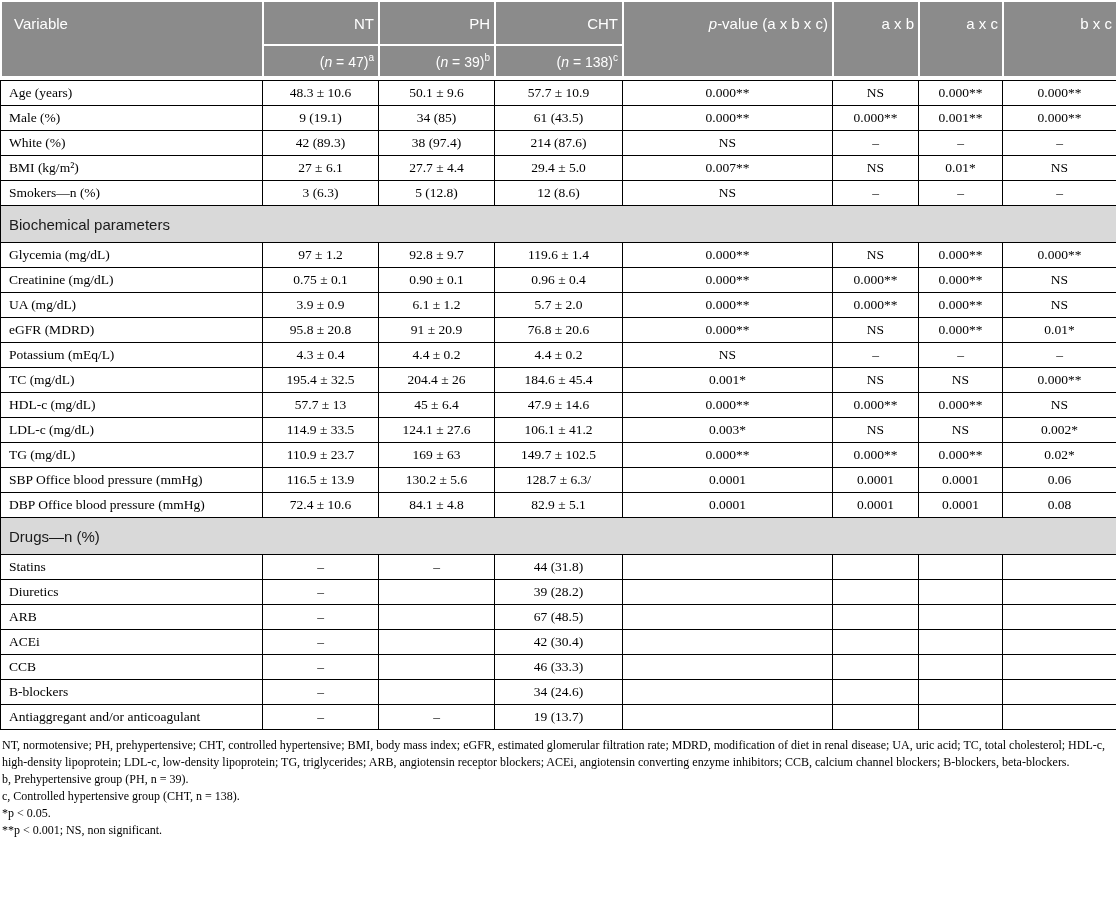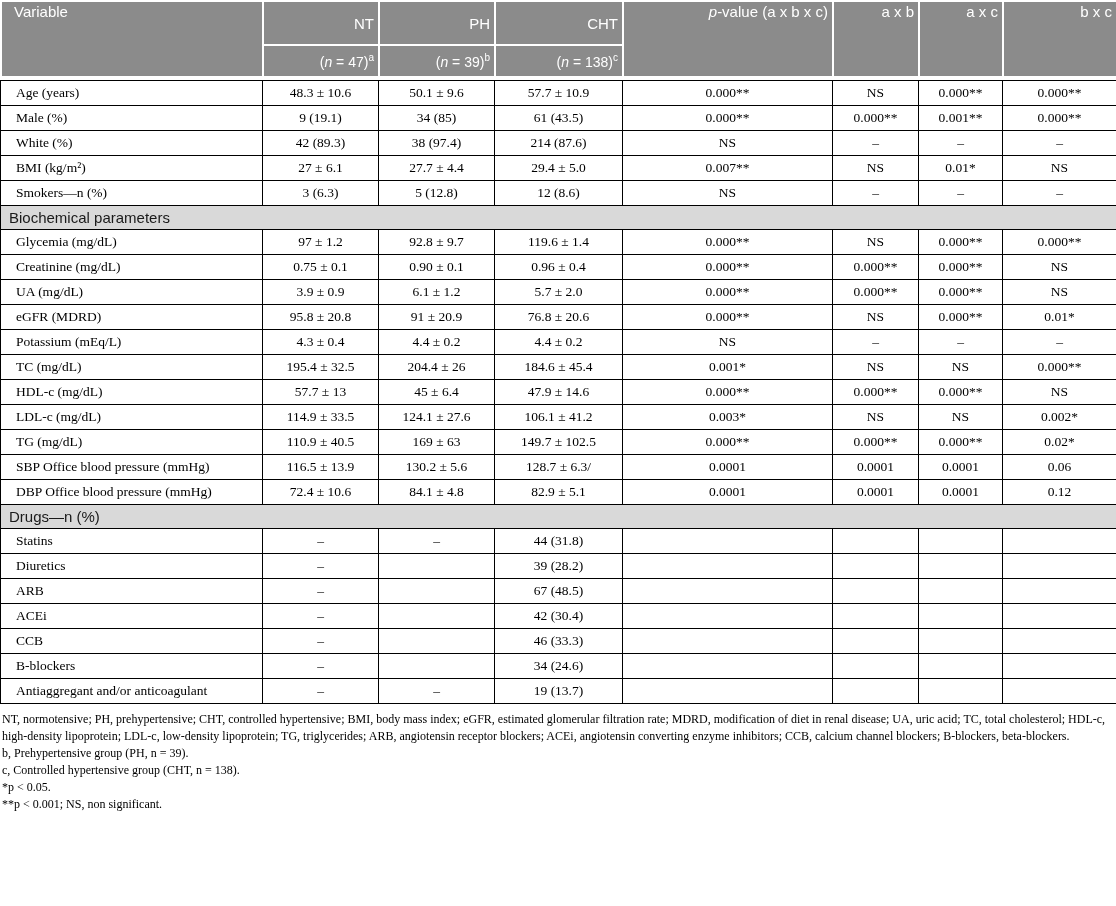--- a/index.html
+++ b/index.html
@@ -19,44 +19,44 @@
     color: #ffffff;
     font-family: "Liberation Sans", sans-serif;
     font-weight: 400;
     font-size: 15px;
     border: 2px solid #ffffff;
     text-align: right;
     padding: 0 4px;
   }
   .header-table .row1 th { height: 44px; vertical-align: middle; }
   .header-table .row2 th { height: 32px; vertical-align: middle; font-size: 14px; }
-  .header-table th.span-cell { vertical-align: top; padding-top: 1px; margin-top: 11px; }
+  .header-table th.span-cell { vertical-align: top; padding-top: 13px; margin-top: 11px; }
   .header-table th.var-cell { text-align: left; padding-left: 12px; }
   .header-table sup { font-size: 10px; }
 
   
   .body-table { margin-top: 2px; }
   .body-table td {
     border: 1px solid #000000;
     font-size: 13.5px;
     height: 25px;
     padding: 1px 6px;
     text-align: center;
     vertical-align: middle;
     overflow: hidden;
     white-space: nowrap;
   }
-  .body-table td.label-cell { text-align: left; padding-left: 15px; }
+  .body-table td.label-cell { text-align: left; padding-left: 8px; }
   .body-table td.section-cell {
     background: #d9d9d9;
     font-family: "Liberation Sans", sans-serif;
     font-size: 15px;
     color: #1a1a1a;
     text-align: left;
-    height: 24px;
+    height: 37px;
     padding-left: 8px;
   }
 
   
   .footnotes {
     padding: 7px 2px 4px 2px;
     font-size: 12px;
     line-height: 1.42;
   }
   .footnote-line { margin: 0; }
@@ -236,21 +236,21 @@
           <td class="value-cell">114.9 ± 33.5</td>
           <td class="value-cell">124.1 ± 27.6</td>
           <td class="value-cell">106.1 ± 41.2</td>
           <td class="value-cell">0.003*</td>
           <td class="value-cell">NS</td>
           <td class="value-cell">NS</td>
           <td class="value-cell">0.002*</td>
         </tr>
         <tr>
           <td class="label-cell">TG (mg/dL)</td>
-          <td class="value-cell">110.9 ± 40.5</td>
+          <td class="value-cell">110.9 ± 23.7</td>
           <td class="value-cell">169 ± 63</td>
           <td class="value-cell">149.7 ± 102.5</td>
           <td class="value-cell">0.000**</td>
           <td class="value-cell">0.000**</td>
           <td class="value-cell">0.000**</td>
           <td class="value-cell">0.02*</td>
         </tr>
         <tr>
           <td class="label-cell">SBP Office blood pressure (mmHg)</td>
           <td class="value-cell">116.5 ± 13.9</td>
@@ -262,21 +262,21 @@
           <td class="value-cell">0.06</td>
         </tr>
         <tr>
           <td class="label-cell">DBP Office blood pressure (mmHg)</td>
           <td class="value-cell">72.4 ± 10.6</td>
           <td class="value-cell">84.1 ± 4.8</td>
           <td class="value-cell">82.9 ± 5.1</td>
           <td class="value-cell">0.0001</td>
           <td class="value-cell">0.0001</td>
           <td class="value-cell">0.0001</td>
-          <td class="value-cell">0.12</td>
+          <td class="value-cell">0.08</td>
         </tr>
         <tr>
           <td colspan="8" class="section-cell">Drugs—n (%)</td>
         </tr>
         <tr>
           <td class="label-cell">Statins</td>
           <td class="value-cell">–</td>
           <td class="value-cell">–</td>
           <td class="value-cell">44 (31.8)</td>
           <td class="value-cell"></td>

